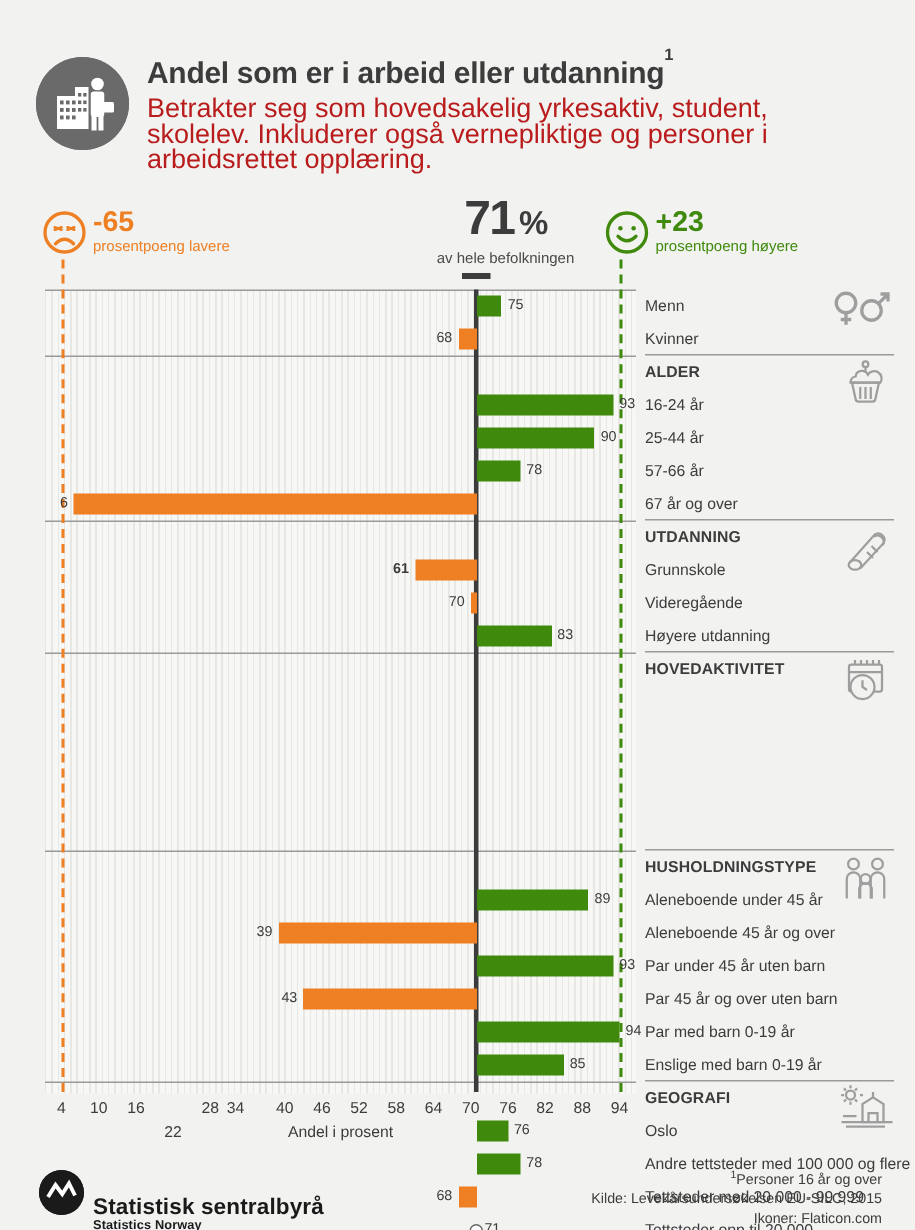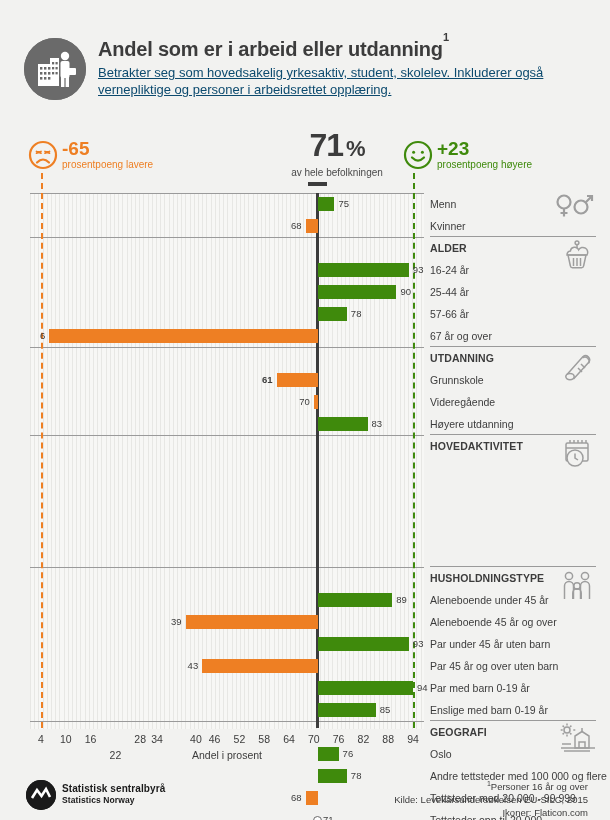--- a/index.html
+++ b/index.html
@@ -19,21 +19,21 @@
   }
   #header-icon svg{display:block;}
   #header-title{
     position:absolute;left:98px;top:38px;width:500px;
     font-size:20px;font-weight:bold;color:#3c3c3c;letter-spacing:-0.2px;
     white-space:nowrap;
   }
   #header-title sup{font-size:11px;font-weight:bold;top:-0.7em;position:relative;}
   #header-sub{
     position:absolute;left:98px;top:64px;width:470px;
-    font-size:13px;line-height:17px;color:#0c4a6e;text-decoration:underline;
+    font-size:18px;line-height:17px;color:#b91c1c;
   }
   
   .legend{position:absolute;top:140px;}
   .legend .face{position:absolute;left:0;top:0;}
   .legend .big{position:absolute;left:34px;top:-2px;font-size:19px;font-weight:bold;}
   .legend .small{position:absolute;left:34px;top:19px;font-size:10px;white-space:nowrap;}
   #legend-low{left:28px;color:#ee7f23;}
   #legend-high{left:403px;color:#3f8a0c;}
   #center-stat{position:absolute;left:277px;top:128px;width:120px;text-align:center;}
   #center-stat .num{font-size:32px;font-weight:bold;color:#3c3c3c;line-height:34px;letter-spacing:-1px;}
@@ -64,21 +64,21 @@
   .lrow.hdr{font-weight:bold;font-size:10.5px;letter-spacing:0.1px;}
   .gicon{position:absolute;right:14px;opacity:.95;}
   
   #axis{position:absolute;left:0;top:733px;width:610px;height:30px;}
   .tick{position:absolute;top:0;font-size:10.5px;color:#3c3c3c;text-align:center;width:24px;}
   #axis-title{position:absolute;left:0;top:16px;width:460px;text-align:center;font-size:10.5px;color:#3c3c3c;}
   
   #footer{position:absolute;left:0;top:775px;width:610px;height:45px;}
   #logo-dot{position:absolute;left:26px;top:5px;width:30px;height:30px;border-radius:50%;background:#1a1a1a;}
   #logo-text{position:absolute;left:62px;top:7px;}
-  #logo-text .l1{font-size:10px;font-weight:bold;color:#1a1a1a;letter-spacing:.1px;line-height:13px;}
+  #logo-text .l1{font-size:15px;font-weight:bold;color:#1a1a1a;letter-spacing:.1px;line-height:13px;margin-top:16px;}
   #logo-text .l2{font-size:8.5px;font-weight:bold;color:#1a1a1a;letter-spacing:.1px;line-height:11px;}
   #source{position:absolute;right:22px;top:2px;text-align:right;font-size:9.5px;line-height:13px;color:#3c3c3c;}
   #source sup{font-size:7px;}
 </style>
 </head>
 <body>
 
 <div id="header">
   <div id="header-icon">
     <svg width="62" height="62" viewBox="0 0 62 62">
@@ -279,21 +279,21 @@
   </div>
 
 <div id="axis">
   <div id="axis-title" style="left: 30px; width: 394px;">Andel i prosent</div>
 <div class="tick" style="left: 29px;">4</div>
     <div class="tick" style="left: 53.8px;">10</div>
     <div class="tick" style="left: 78.6px;">16</div>
     <div class="tick" style="left: 103.4px; margin-top: 16px;">22</div>
     <div class="tick" style="left: 128.2px;">28</div>
     <div class="tick" style="left: 145px;">34</div>
-    <div class="tick" style="left: 177.8px; text-align: right;">40</div>
+    <div class="tick" style="left: 177.8px;">40</div>
     <div class="tick" style="left: 202.6px;">46</div>
     <div class="tick" style="left: 227.4px;">52</div>
     <div class="tick" style="left: 252.2px;">58</div>
     <div class="tick" style="left: 277px;">64</div>
     <div class="tick" style="left: 301.8px;">70</div>
     <div class="tick" style="left: 326.6px;">76</div>
     <div class="tick" style="left: 351.4px;">82</div>
     <div class="tick" style="left: 376.2px;">88</div>
     <div class="tick" style="left: 401px;">94</div>
   </div>

